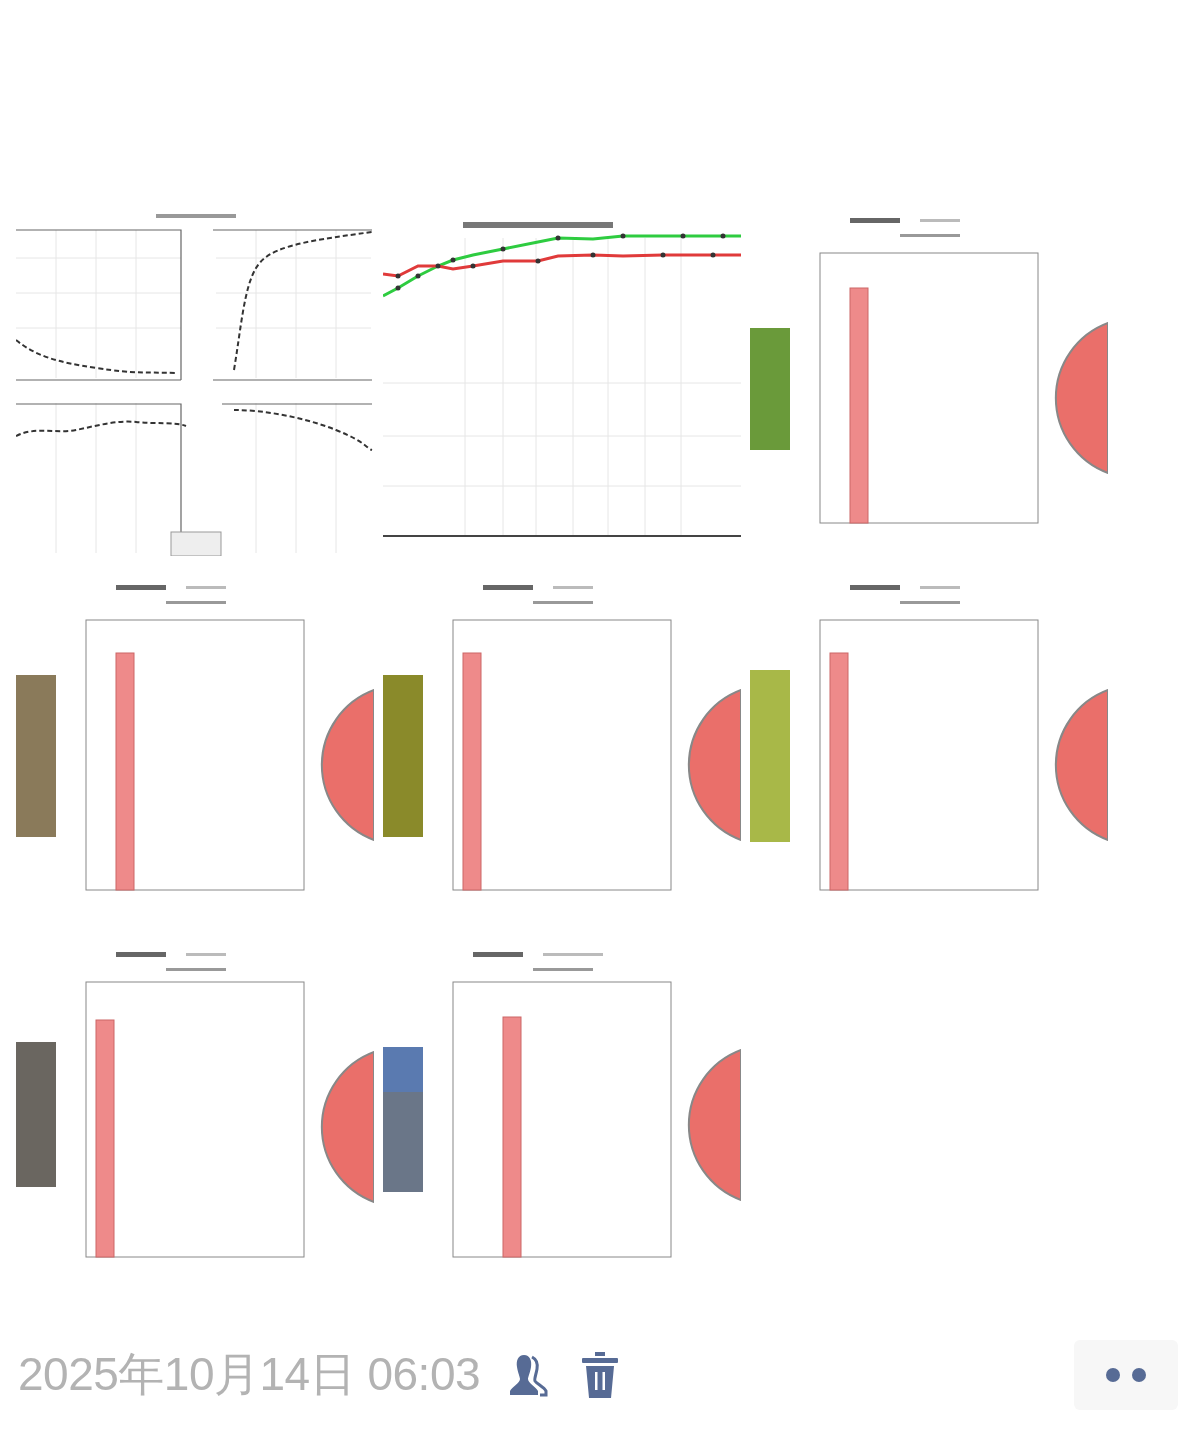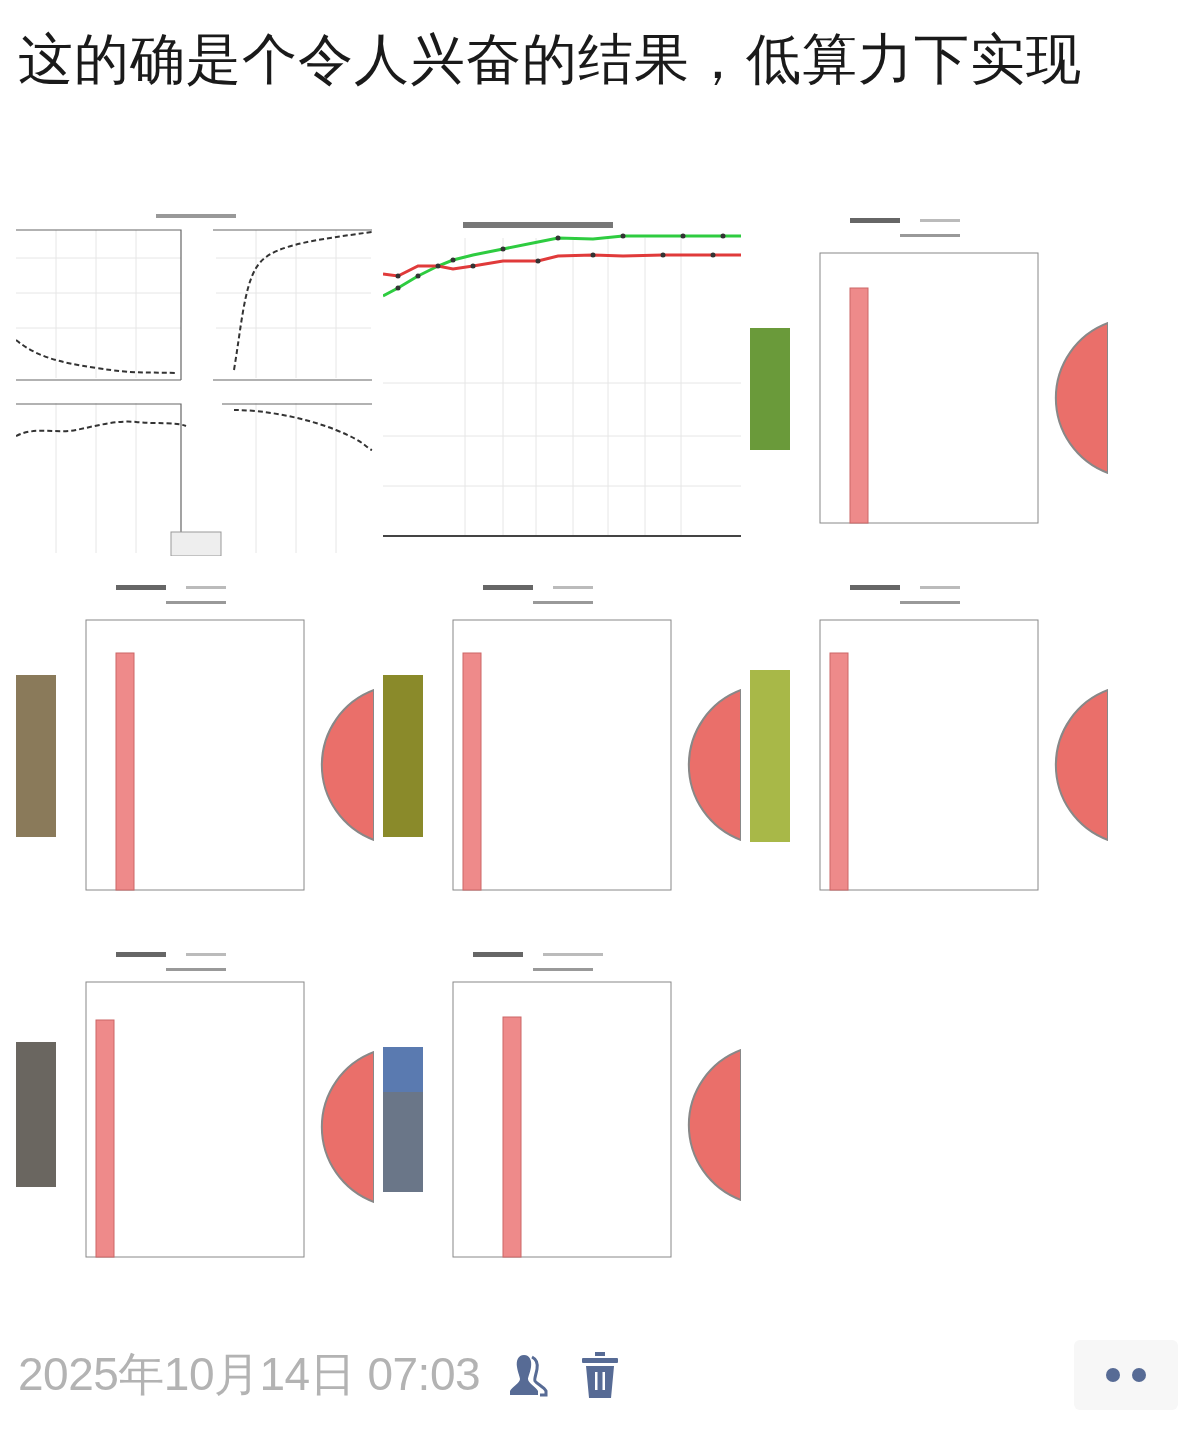--- a/index.html
+++ b/index.html
@@ -20,21 +20,20 @@
   .more-btn {
     position: absolute; left: 1074px; top: 1340px; width: 104px; height: 70px;
     background: #f7f7f7; border-radius: 6px; display: flex; align-items: center; justify-content: center; gap: 12px;
   }
   .dot { width: 14px; height: 14px; border-radius: 50%; background: #576b95; }
 </style>
 </head>
 <body>
 
 <div class="post-text">
-  <div>这的确是个令人兴奋的结果，低算力下实现</div>
 </div>
 
 <div class="grid">
 
   <div class="cell" style="left:0;top:0;">
     <svg viewBox="0 0 358 358">
       <rect width="358" height="358" fill="#fff"></rect>
       <rect x="140" y="16" width="80" height="4" fill="#999"></rect>
       <g stroke="#e6e6e6" stroke-width="1">
         <line x1="0" y1="60" x2="165" y2="60"></line>
@@ -180,21 +179,21 @@
         <rect x="160" y="21" width="60" height="3" fill="#bbb"></rect>
         <rect x="150" y="36" width="60" height="3" fill="#999"></rect>
       <rect x="70" y="50" width="218" height="275" fill="none" stroke="#888"></rect>
       <rect x="120" y="85" width="18" height="240" fill="#ee8a8a" stroke="#cc6666"></rect>
       <path d="M358,118 A80,80 0 0,0 358,268 Z" fill="#ea6f6a" stroke="#888" stroke-width="2"></path>
     </svg>
   </div>
 </div>
 
 <div class="footer">
-  <span class="timestamp">2025年10月14日 07:03</span>
+  <span class="timestamp">2025年10月14日 06:03</span>
   <span class="icon-btn" style="margin-left:18px;">
     <svg width="52" height="48" viewBox="0 0 52 48">
       <path d="M26,4 C32,4 34,10 33,16 C32,22 30,26 30,28 C30,32 38,36 40,40 L40,44 L12,44 L12,40 C14,36 22,32 22,28 C22,26 20,22 19,16 C18,10 20,4 26,4 Z" fill="#576b95"></path>
       <path d="M34,6 C38,8 40,12 39,18 C38,24 36,28 37,30 C39,33 46,36 48,40 L48,44 L42,44" fill="none" stroke="#576b95" stroke-width="3"></path>
     </svg>
   </span>
   <span class="icon-btn" style="margin-left:28px;">
     <svg width="44" height="50" viewBox="0 0 44 50">
       <rect x="17" y="2" width="10" height="4" fill="#576b95"></rect>
       <rect x="4" y="8" width="36" height="5" rx="1" fill="#576b95"></rect>

